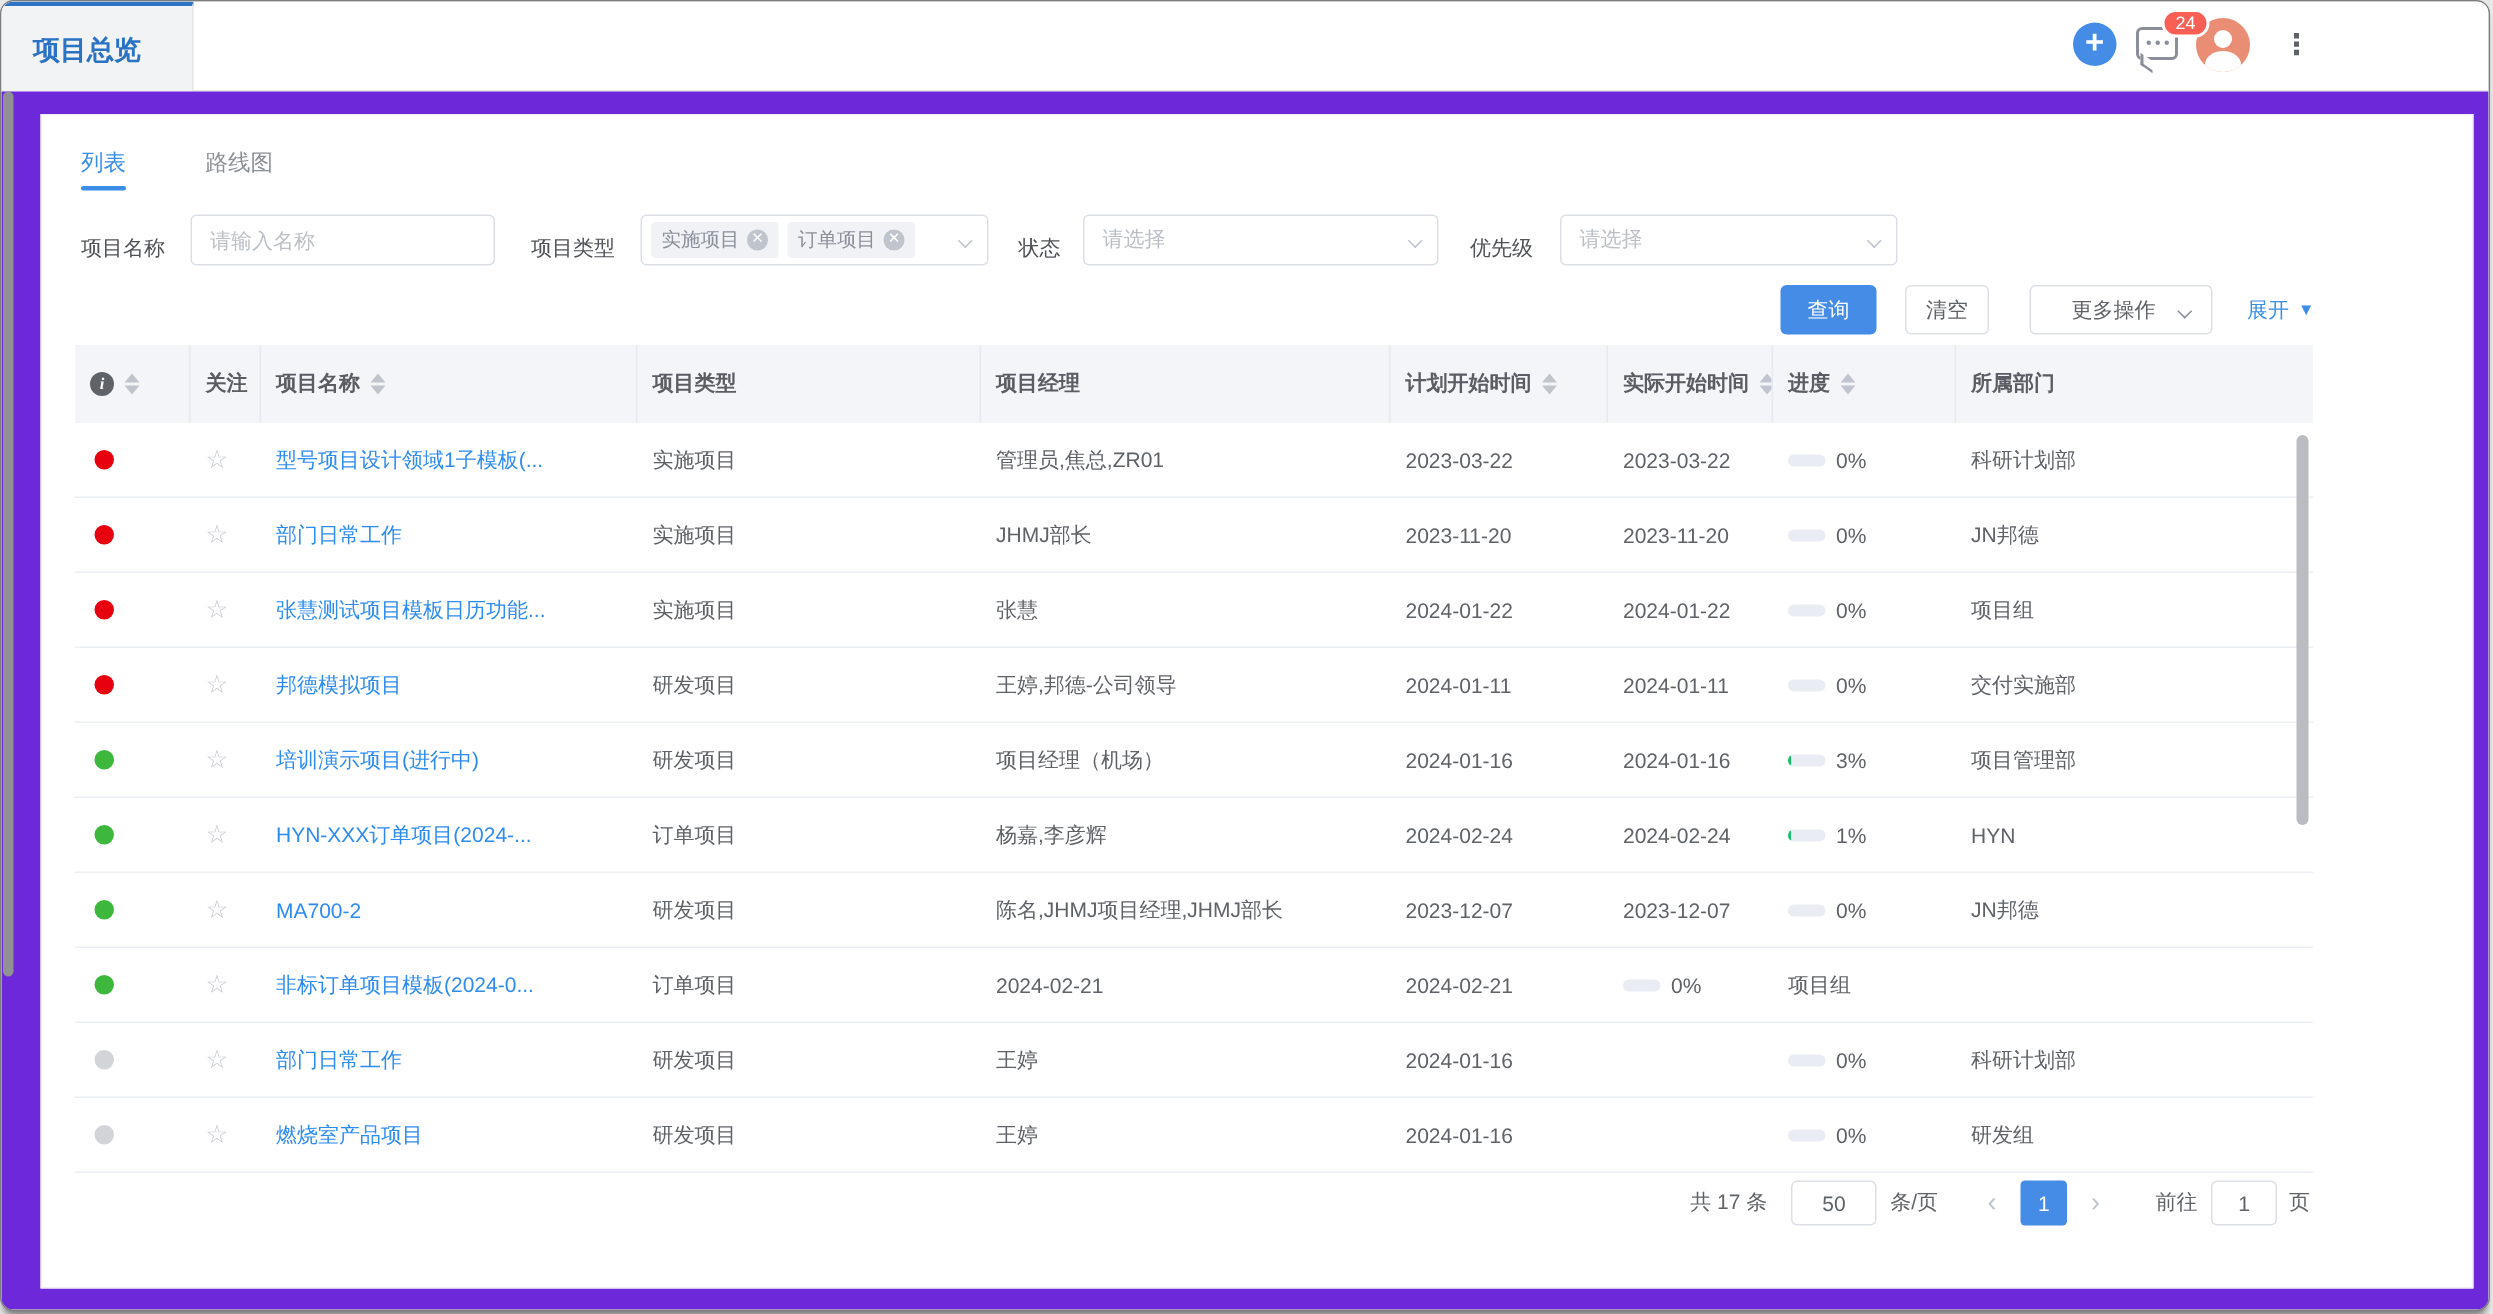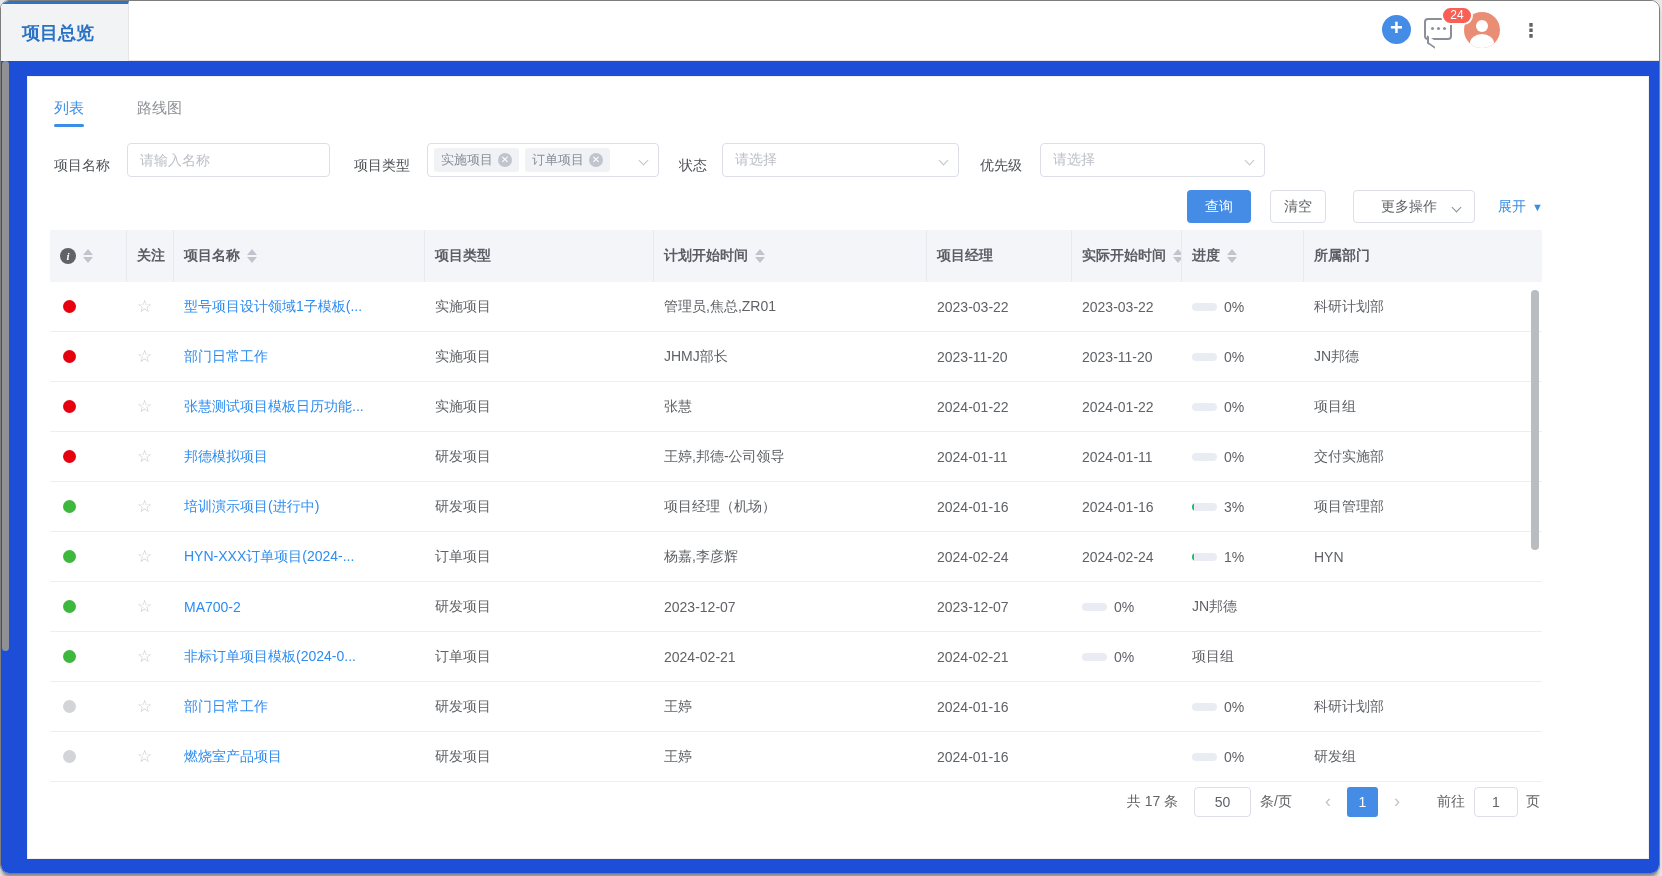--- a/index.html
+++ b/index.html
@@ -24,21 +24,21 @@
   .badge { position:absolute; left:1440px; top:5px; min-width:32px; height:19px; padding:0 7px;
            border-radius:10px; border:2px solid #fff; color:#fff; font-size:12px; line-height:15px;
            text-align:center; z-index:3; }
   .avatar { position:absolute; left:1463px; top:11px; width:36px; height:36px; border-radius:50%; overflow:hidden; cursor:pointer;}
   .avatar .head { position:absolute; left:12px; top:8px; width:12px; height:12px; border-radius:50%; background:#fff; }
   .avatar .body { position:absolute; left:6px; top:22px; width:24px; height:18px; border-radius:50%; background:#fff; }
   .kebab { position:absolute; left:1520px; top:18px; width:20px; height:26px; color:#5f6368; font-size:19px;
            letter-spacing:0; text-align:center; line-height:24px; cursor:pointer; font-weight:bold;}
 
   
-  .page { position:relative; height:812px; background:#1d4ed8; }
+  .page { position:relative; height:812px; background:#6d28d9; }
   .page-scrollbar { position:absolute; left:1px; top:0; width:7px; height:590px; background:#8f9194; border-radius:4px; z-index:5; cursor:grab; }
   .panel { position:absolute; left:26px; top:15px; width:1622px; height:783px; background:#fff; border:1px solid #f0f0f0; }
 
   
   .vtab { position:absolute; top:22px; font-size:15px; color:#8c8f94; cursor:pointer; }
   .vtab.active { color:#3a8ee6; }
   .vtab-underline { position:absolute; left:26px; top:47px; width:30px; height:3px; background:#3a8ee6; border-radius:2px; }
   .vtab-list { left:26px; } .vtab-road { left:109px; }
 
   
@@ -189,28 +189,28 @@
           </div>
           <div class="th">关注</div>
           <div class="th">
             <span>项目名称</span>
             <span class="sorter">
                 <span class="up"></span>
                 <span class="dn"></span>
               </span>
           </div>
           <div class="th">项目类型</div>
+          <div class="th">项目经理</div>
           <div class="th">
             <span>计划开始时间</span>
             <span class="sorter">
                 <span class="up"></span>
                 <span class="dn"></span>
               </span>
           </div>
-          <div class="th">项目经理</div>
           <div class="th">
             <span>实际开始时间</span>
             <span class="sorter">
                 <span class="up"></span>
                 <span class="dn"></span>
               </span>
           </div>
           <div class="th">
             <span>进度</span>
             <span class="sorter">
@@ -357,20 +357,21 @@
               <div class="td">
                 <div class="dot" style="background: rgb(61, 184, 61);"></div>
               </div>
               <div class="td">
                 <div class="star">☆</div>
               </div>
               <div class="td">
                 <div class="plink" style="color: rgb(45, 140, 240);">MA700-2</div>
               </div>
               <div class="td">研发项目</div>
+              <div class="td">陈名,JHMJ项目经理,JHMJ部长</div>
               <div class="td">2023-12-07</div>
               <div class="td">2023-12-07</div>
               <div class="td cell-progress">
                 <div class="pill">
                   <div class="pill-fill" style="width: 0%; background: rgb(25, 190, 107);"></div>
                 </div>
                 <div class="pct">0%</div>
               </div>
               <div class="td">JN邦德</div>
             </div>

